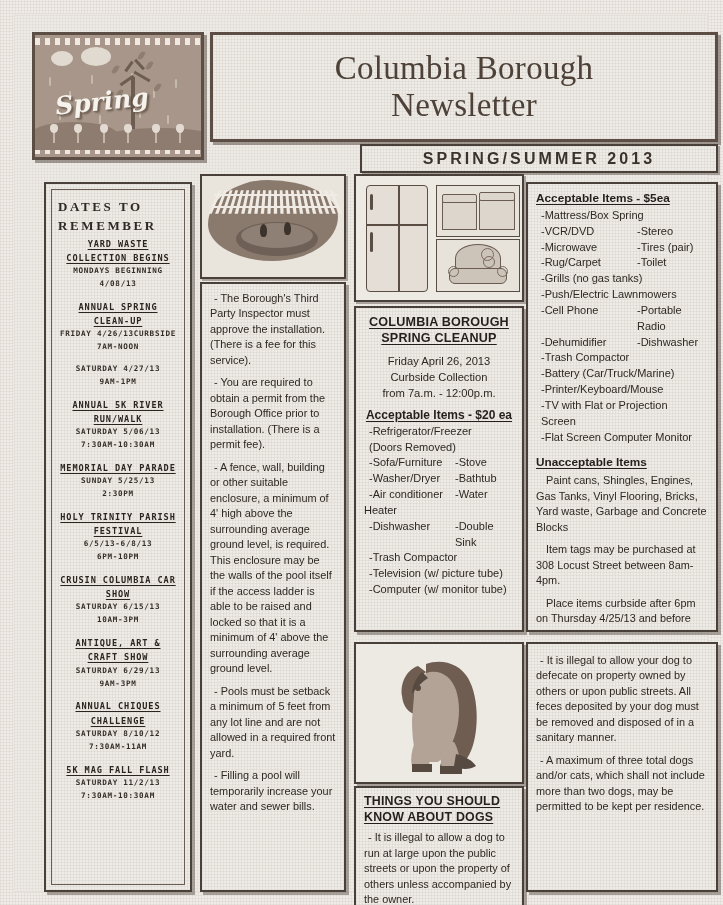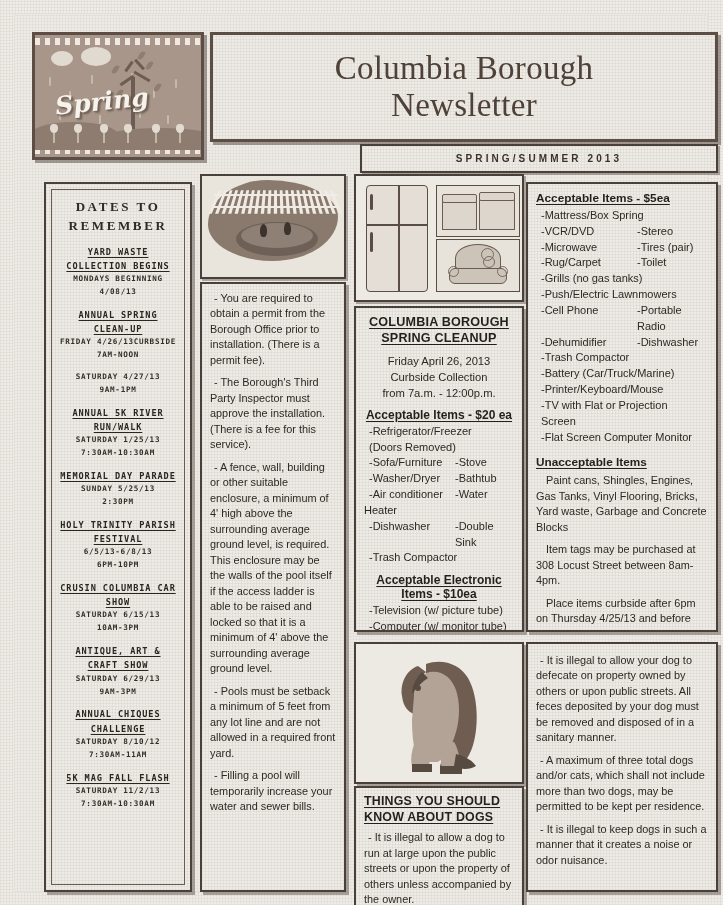--- a/index.html
+++ b/index.html
@@ -77,38 +77,38 @@
   }
 
   
   #season-banner{
     left:346px;top:130px;width:358px;height:29px;
     border:2px solid #4a403a;
     box-shadow:2px 2px 0 rgba(80,68,60,.45);
     display:flex;align-items:center;justify-content:center;
   }
   #season-banner span{
-    font-size:10px;font-weight:700;letter-spacing:3.1px;color:#3a322c;
+    font-size:16px;font-weight:700;letter-spacing:3.1px;color:#3a322c;
   }
 
   
   #dates-panel{
     left:30px;top:168px;width:148px;height:710px;
     border:2px solid #4a403a;
     box-shadow:3px 3px 0 rgba(80,68,60,.45);
     padding:0;
   }
   #dates-panel .inner{
     position:absolute;inset:5px;border:1px solid #6a5c52;
     padding:8px 6px 6px;box-sizing:border-box;overflow:hidden;
   }
   .dates-title{
-    text-align:center;font-family:"Liberation Serif", serif;font-weight:700;
+    text-align:left;font-family:"Liberation Serif", serif;font-weight:700;
     font-size:13px;letter-spacing:2.6px;color:#2f2924;line-height:1.45;
-    margin-bottom:9px;
+    margin-bottom:1px;
   }
   .ev{margin-bottom:9px;text-align:center;}
   .ev-name{
     font-family:"DejaVu Sans Mono", monospace;font-weight:700;font-size:8.6px;
     letter-spacing:.9px;color:#2b2520;text-decoration:underline;
     text-underline-offset:2px;line-height:1.65;
   }
   .ev-line{
     font-family:"DejaVu Sans Mono", monospace;font-weight:700;font-size:7.6px;
     letter-spacing:.7px;color:#332d27;line-height:1.7;
@@ -247,21 +247,21 @@
               <div class="ev-name">ANNUAL SPRING CLEAN-UP</div>
               <div class="ev-line">FRIDAY 4/26/13CURBSIDE</div>
               <div class="ev-line">7AM-NOON</div>
             </div>
             <div class="ev">
               <div class="ev-line">SATURDAY 4/27/13</div>
               <div class="ev-line">9AM-1PM</div>
             </div>
             <div class="ev">
               <div class="ev-name">ANNUAL 5K RIVER RUN/WALK</div>
-              <div class="ev-line">SATURDAY 1/25/13</div>
+              <div class="ev-line">SATURDAY 5/06/13</div>
               <div class="ev-line">7:30AM-10:30AM</div>
             </div>
             <div class="ev">
               <div class="ev-name">MEMORIAL DAY PARADE</div>
               <div class="ev-line">SUNDAY 5/25/13</div>
               <div class="ev-line">2:30PM</div>
             </div>
             <div class="ev">
               <div class="ev-name">HOLY TRINITY PARISH FESTIVAL</div>
               <div class="ev-line">6/5/13-6/8/13</div>
@@ -320,22 +320,22 @@
       <div class="curl" style="left:44px;top:8px;width:11px;height:11px;"></div>
       <div class="curl" style="left:46px;top:16px;width:10px;height:10px;"></div>
       <div class="curl" style="left:11px;top:26px;width:9px;height:9px;"></div>
       <div class="curl" style="left:60px;top:26px;width:9px;height:9px;"></div>
     </div>
   </div>
 
   <div class="panel" id="pool-text">
     <div class="tp">
       <div id="pools-body">
+            <div class="para">- The Borough's Third Party Inspector must approve the installation.  (There is a fee for this service).</div>
             <div class="para">- You are required to obtain a permit from the Borough Office prior to installation. (There is a permit fee).</div>
-            <div class="para">- The Borough's Third Party Inspector must approve the installation.  (There is a fee for this service).</div>
             <div class="para">- A fence, wall, building or other suitable enclosure, a minimum of 4' high above the surrounding average ground level, is required. This enclosure may be the walls of the pool itself if the access ladder is able to be raised and locked so that it is a minimum of 4' above the surrounding average ground level.</div>
             <div class="para">- Pools must be setback a minimum of 5 feet from any lot line and are not allowed in a required front yard.</div>
             <div class="para">- Filling a pool will temporarily increase your water and sewer bills.</div>
           </div>
 
     </div>
   </div>
 
   <div class="panel" id="cleanup-panel">
     <div class="tp">
@@ -364,24 +364,20 @@
             </div>
           </div>
       <div style="font-size:11px;line-height:1.44;">Heater</div>
       <div id="items20-more">
             <div class="li2">
               <span>-Dishwasher</span>
               <span>-Double Sink</span>
             </div>
             <div class="li">-Trash Compactor</div>
           </div>
-      <div class="hd-left">
-        <div>Acceptable Electronic</div>
-        <div>Items - $10ea</div>
-      </div>
       <div id="electronics-list">
             <div class="li">-Television (w/ picture tube)</div>
             <div class="li">-Computer (w/ monitor tube)</div>
           </div>
 
     </div>
   </div>
 
   <div class="panel" id="items5-panel">
     <div class="tp">
@@ -453,19 +449,18 @@
       </div>
       <div class="para">- It is illegal to allow a dog to run at large upon the public streets or upon the property of others unless accompanied by the owner.</div>
     </div>
   </div>
 
   <div class="panel" id="dogs-text-right">
     <div class="tp" style="padding-top:9px;">
       <div id="dogs-rules">
             <div class="para">- It is illegal to allow your dog to defecate on property owned by others or upon public streets.  All feces deposited by your dog must be removed and disposed of  in a sanitary manner.</div>
             <div class="para">- A maximum of three total dogs and/or cats, which shall not include more than two dogs, may be permitted to be kept per residence.</div>
-            <div class="para">- It is illegal to keep dogs in such a manner that it creates a  noise or odor nuisance.</div>
           </div>
     </div>
   </div>
 
  </div>
 </div>
 
 </body></html>

